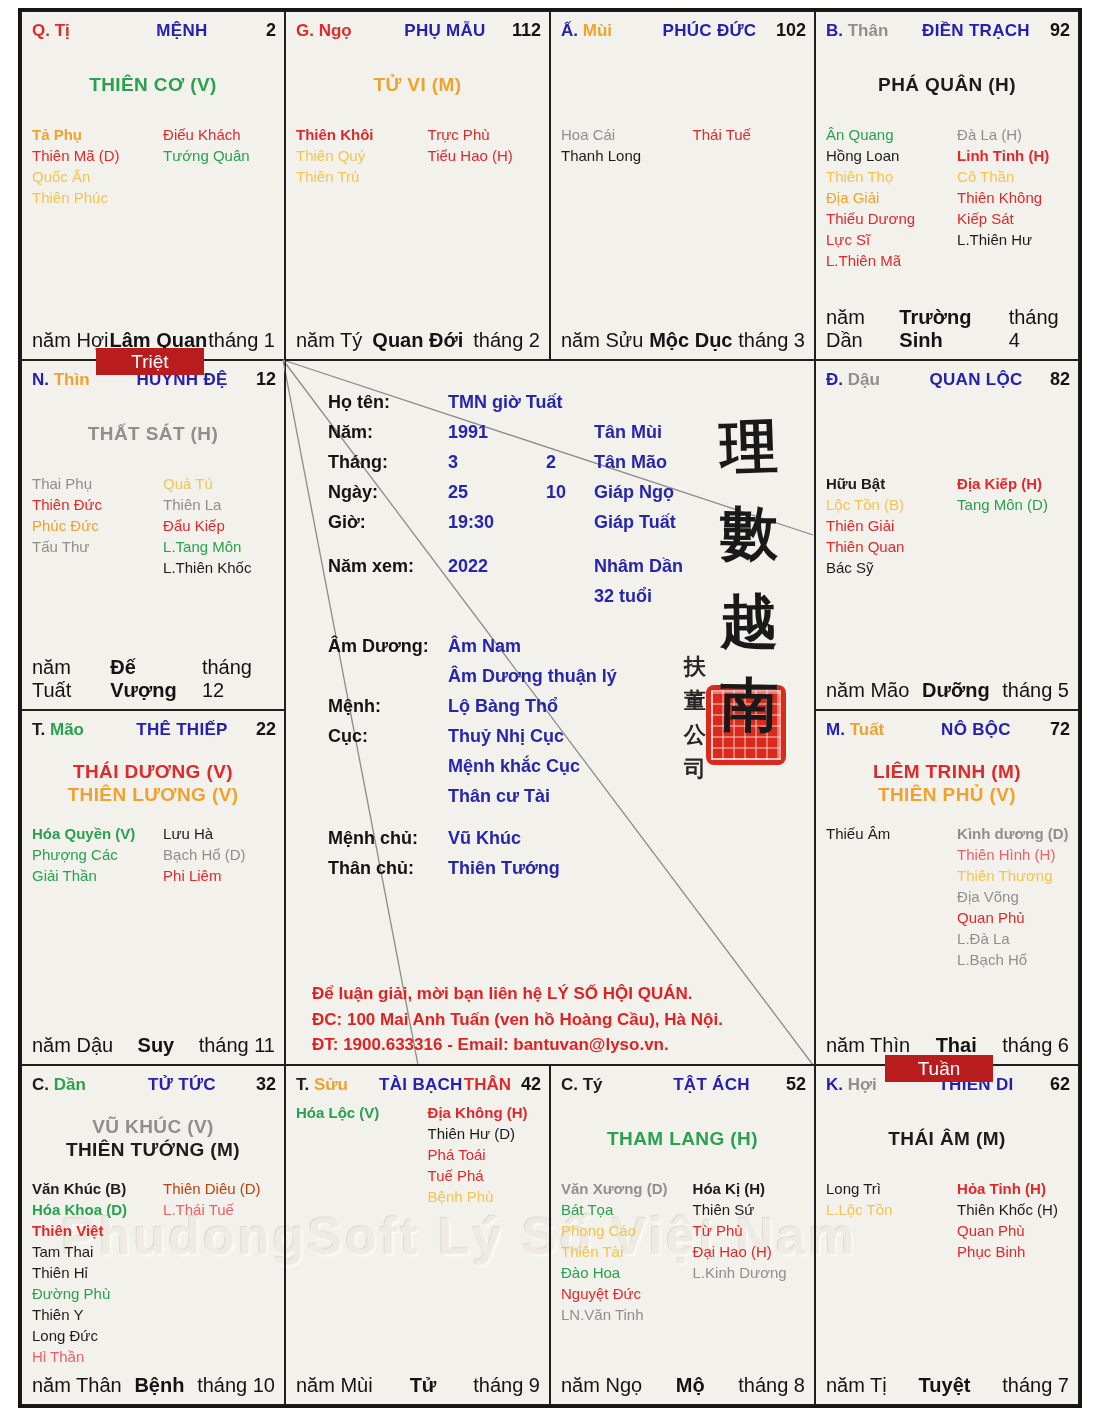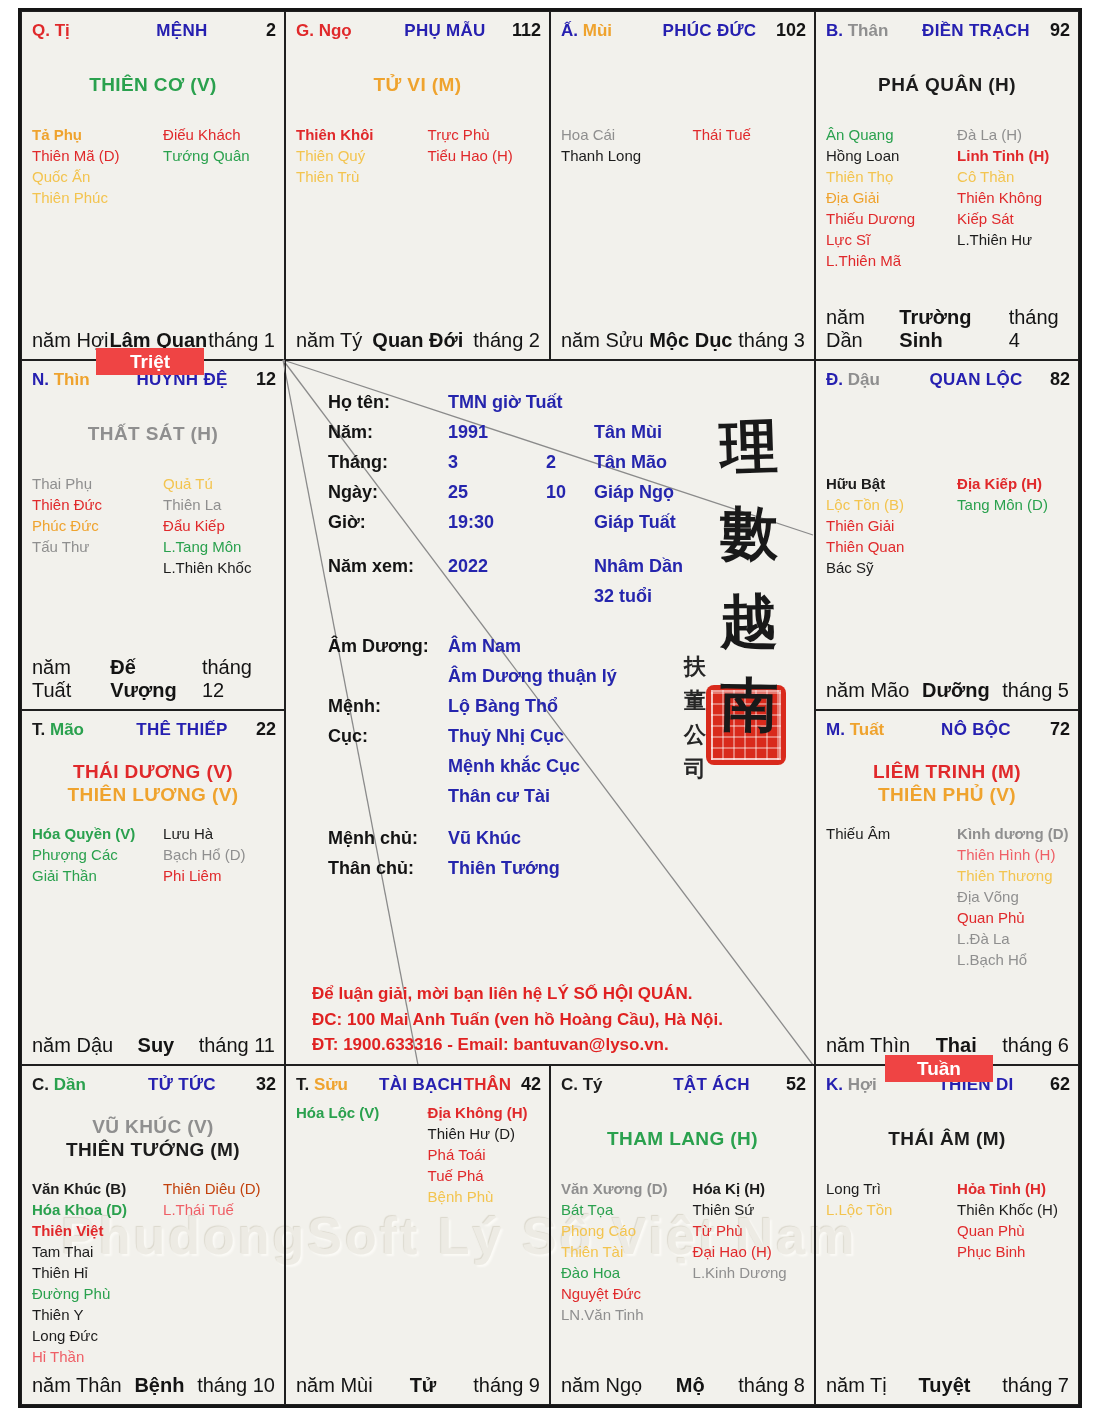--- a/index.html
+++ b/index.html
@@ -38,21 +38,21 @@
   .big-char{position:absolute;left:418px;width:90px;height:86px;text-align:center;font-size:58px;font-weight:bold;
     color:#191919;font-family:"DejaVu Serif",serif;}
   .small-col{position:absolute;left:396px;top:288px;font-size:22px;font-weight:bold;color:#262626;
     font-family:"DejaVu Serif",serif;line-height:34px;width:26px;text-align:center;}
   .seal{position:absolute;left:420px;top:324px;width:80px;height:80px;background:#d92a1c;border-radius:8px;z-index:2;}
   .seal-in{position:absolute;left:5px;top:5px;right:5px;bottom:5px;border:2px solid rgba(255,255,255,.55);
     background:repeating-linear-gradient(0deg,transparent 0 9px,rgba(255,255,255,.38) 9px 11px),
                repeating-linear-gradient(90deg,transparent 0 9px,rgba(255,255,255,.38) 9px 11px);}
   .char4{z-index:3;}
   svg.lines{position:absolute;left:0;top:0;z-index:1;pointer-events:none;}
-  .badge{position:absolute;z-index:5;background:#ef4444;color:#fff;font-size:19px;font-weight:bold;
+  .badge{position:absolute;z-index:5;background:#b91c1c;color:#fff;font-size:19px;font-weight:normal;
     min-width:108px;height:27px;line-height:27px;text-align:center;box-sizing:border-box;padding:0 10px;}
   .badge.triet{left:75px;top:337px;}
   .badge.tuan{left:864px;top:1044px;}
 </style>
 </head>
 <body>
 
 <div class="chart">
   <div class="wm">PhudongSoft Lý Số Việt Nam</div>
 

